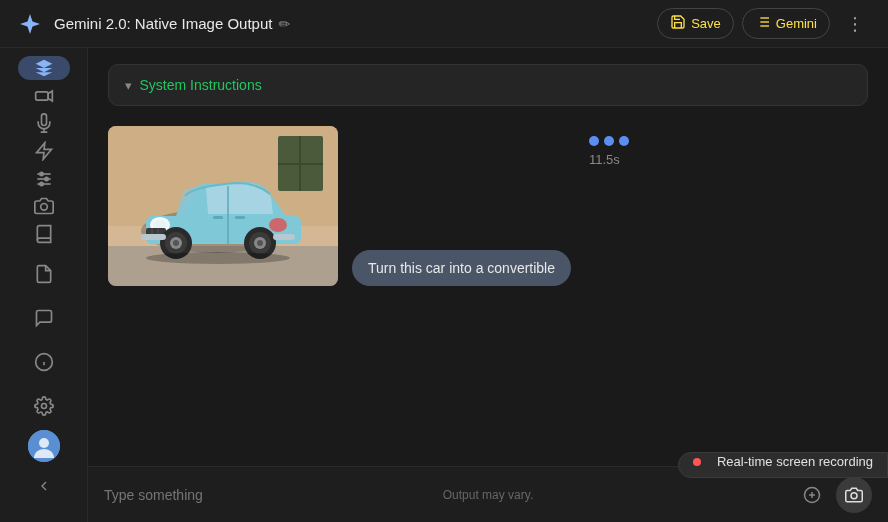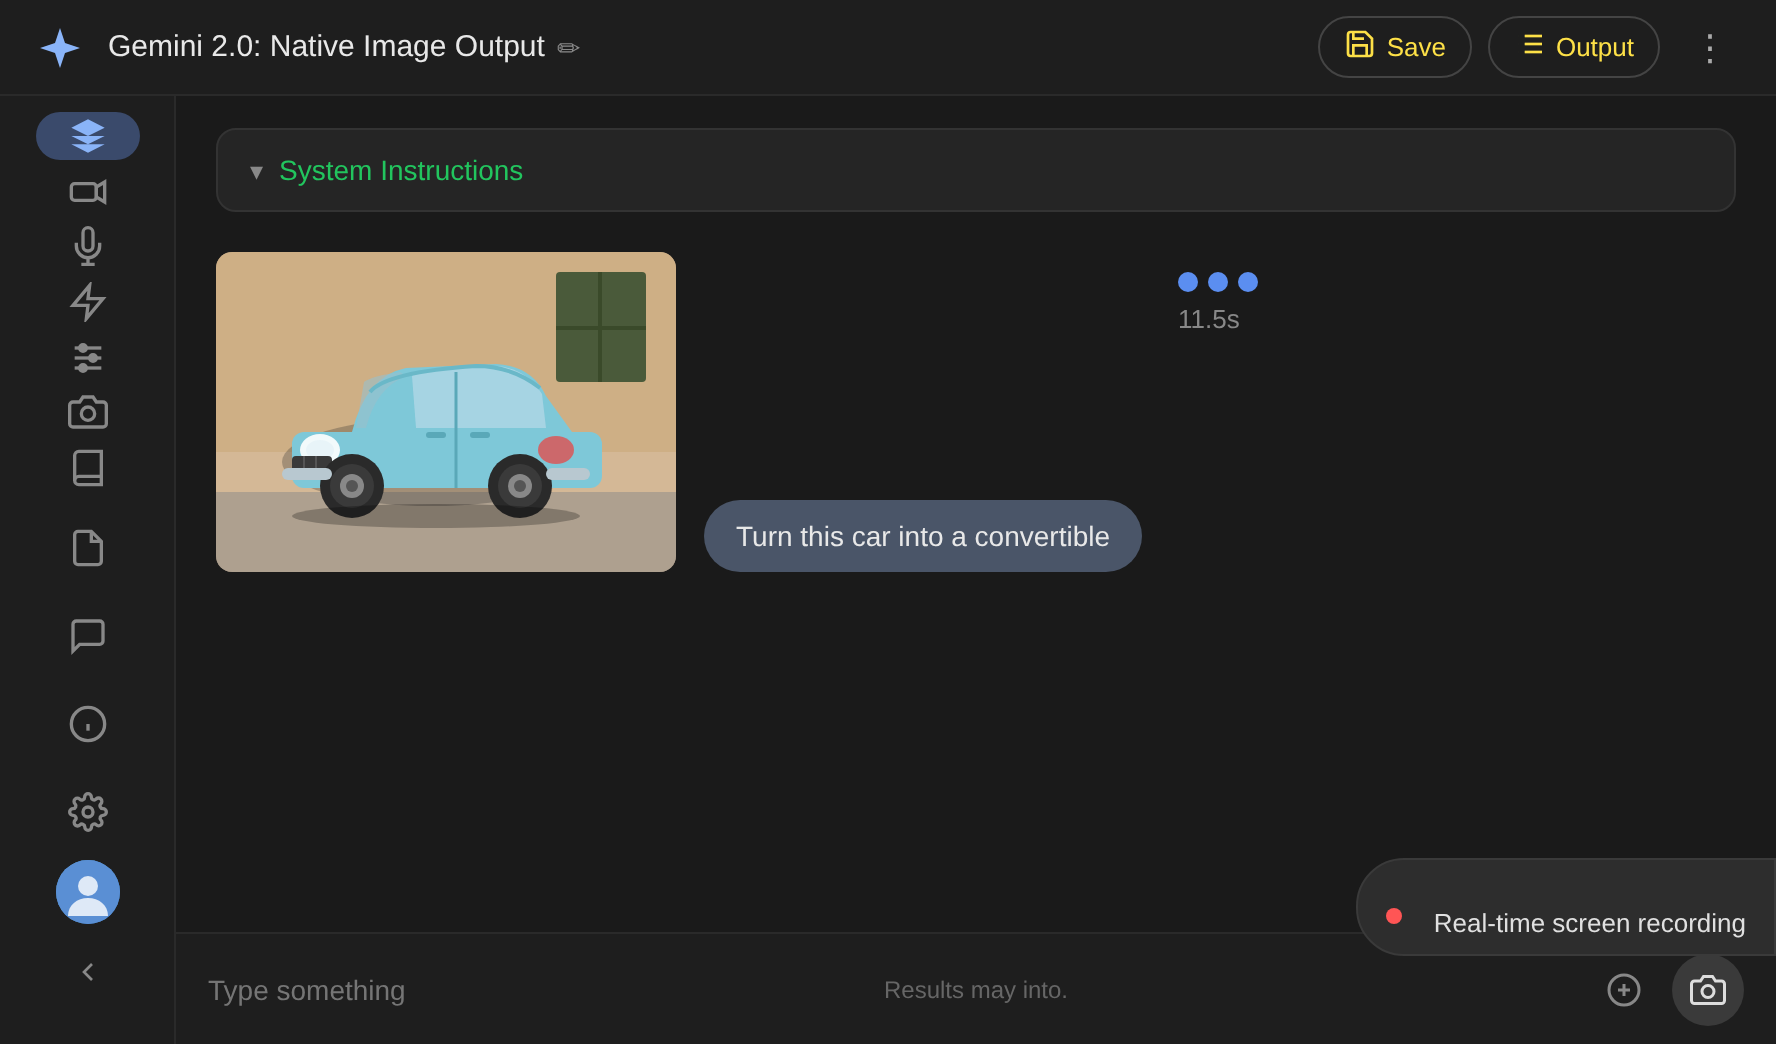--- a/index.html
+++ b/index.html
@@ -285,22 +285,23 @@
       justify-content: center;
     }
 
     
     .recording-badge {
       position: absolute;
       right: 0;
       bottom: 44px;
       background: #2d2d2d;
       border-radius: 24px 0 0 24px;
-      padding: 24px 14px 8px 14px;
-      display: flex;
+      padding: 1px 14px 8px 14px;
+      display: flex;
+      align-items: center;
       gap: 16px;
       font-size: 13px;
       color: #e0e0e0;
       border: 1px solid #3a3a3a;
     }
     .recording-dot {
       width: 8px;
       height: 8px;
       border-radius: 50%;
       background: #ff5555;
@@ -353,21 +354,21 @@
       <span>
         <svg width="16" height="16" viewBox="0 0 24 24" fill="none" stroke="currentColor" stroke-width="2">
           <line x1="8" y1="6" x2="21" y2="6"></line>
           <line x1="8" y1="12" x2="21" y2="12"></line>
           <line x1="8" y1="18" x2="21" y2="18"></line>
           <line x1="3" y1="6" x2="3.01" y2="6"></line>
           <line x1="3" y1="12" x2="3.01" y2="12"></line>
           <line x1="3" y1="18" x2="3.01" y2="18"></line>
         </svg>
       </span>
-      <span>Output</span>
+      <span>Gemini</span>
     </button>
     <button class="topbar-more">⋮</button>
   </div>
 </div>
 
 <div class="main-layout">
 
   <div class="sidebar">
     <div class="sidebar-item active">
       <svg width="20" height="20" viewBox="0 0 24 24" fill="#8ab4f8">
@@ -539,21 +540,21 @@
             </div>
             <div class="loading-time">11.5s</div>
           </div>
         </div>
 
       </div>
     </div>
 
     <div class="bottom-bar">
       <input class="bottom-input" type="text" placeholder="Type something" style="">
-      <span class="bottom-footer-text">Results may into.</span>
+      <span class="bottom-footer-text">Output may vary.</span>
       <div class="bottom-icons">
         <button class="bottom-icon-btn">
           <svg width="18" height="18" viewBox="0 0 24 24" fill="none" stroke="currentColor" stroke-width="2">
             <circle cx="12" cy="12" r="10"></circle>
             <line x1="12" y1="8" x2="12" y2="16"></line>
             <line x1="8" y1="12" x2="16" y2="12"></line>
           </svg>
         </button>
         <button class="bottom-camera-btn">
           <svg width="18" height="18" viewBox="0 0 24 24" fill="none" stroke="currentColor" stroke-width="2">

